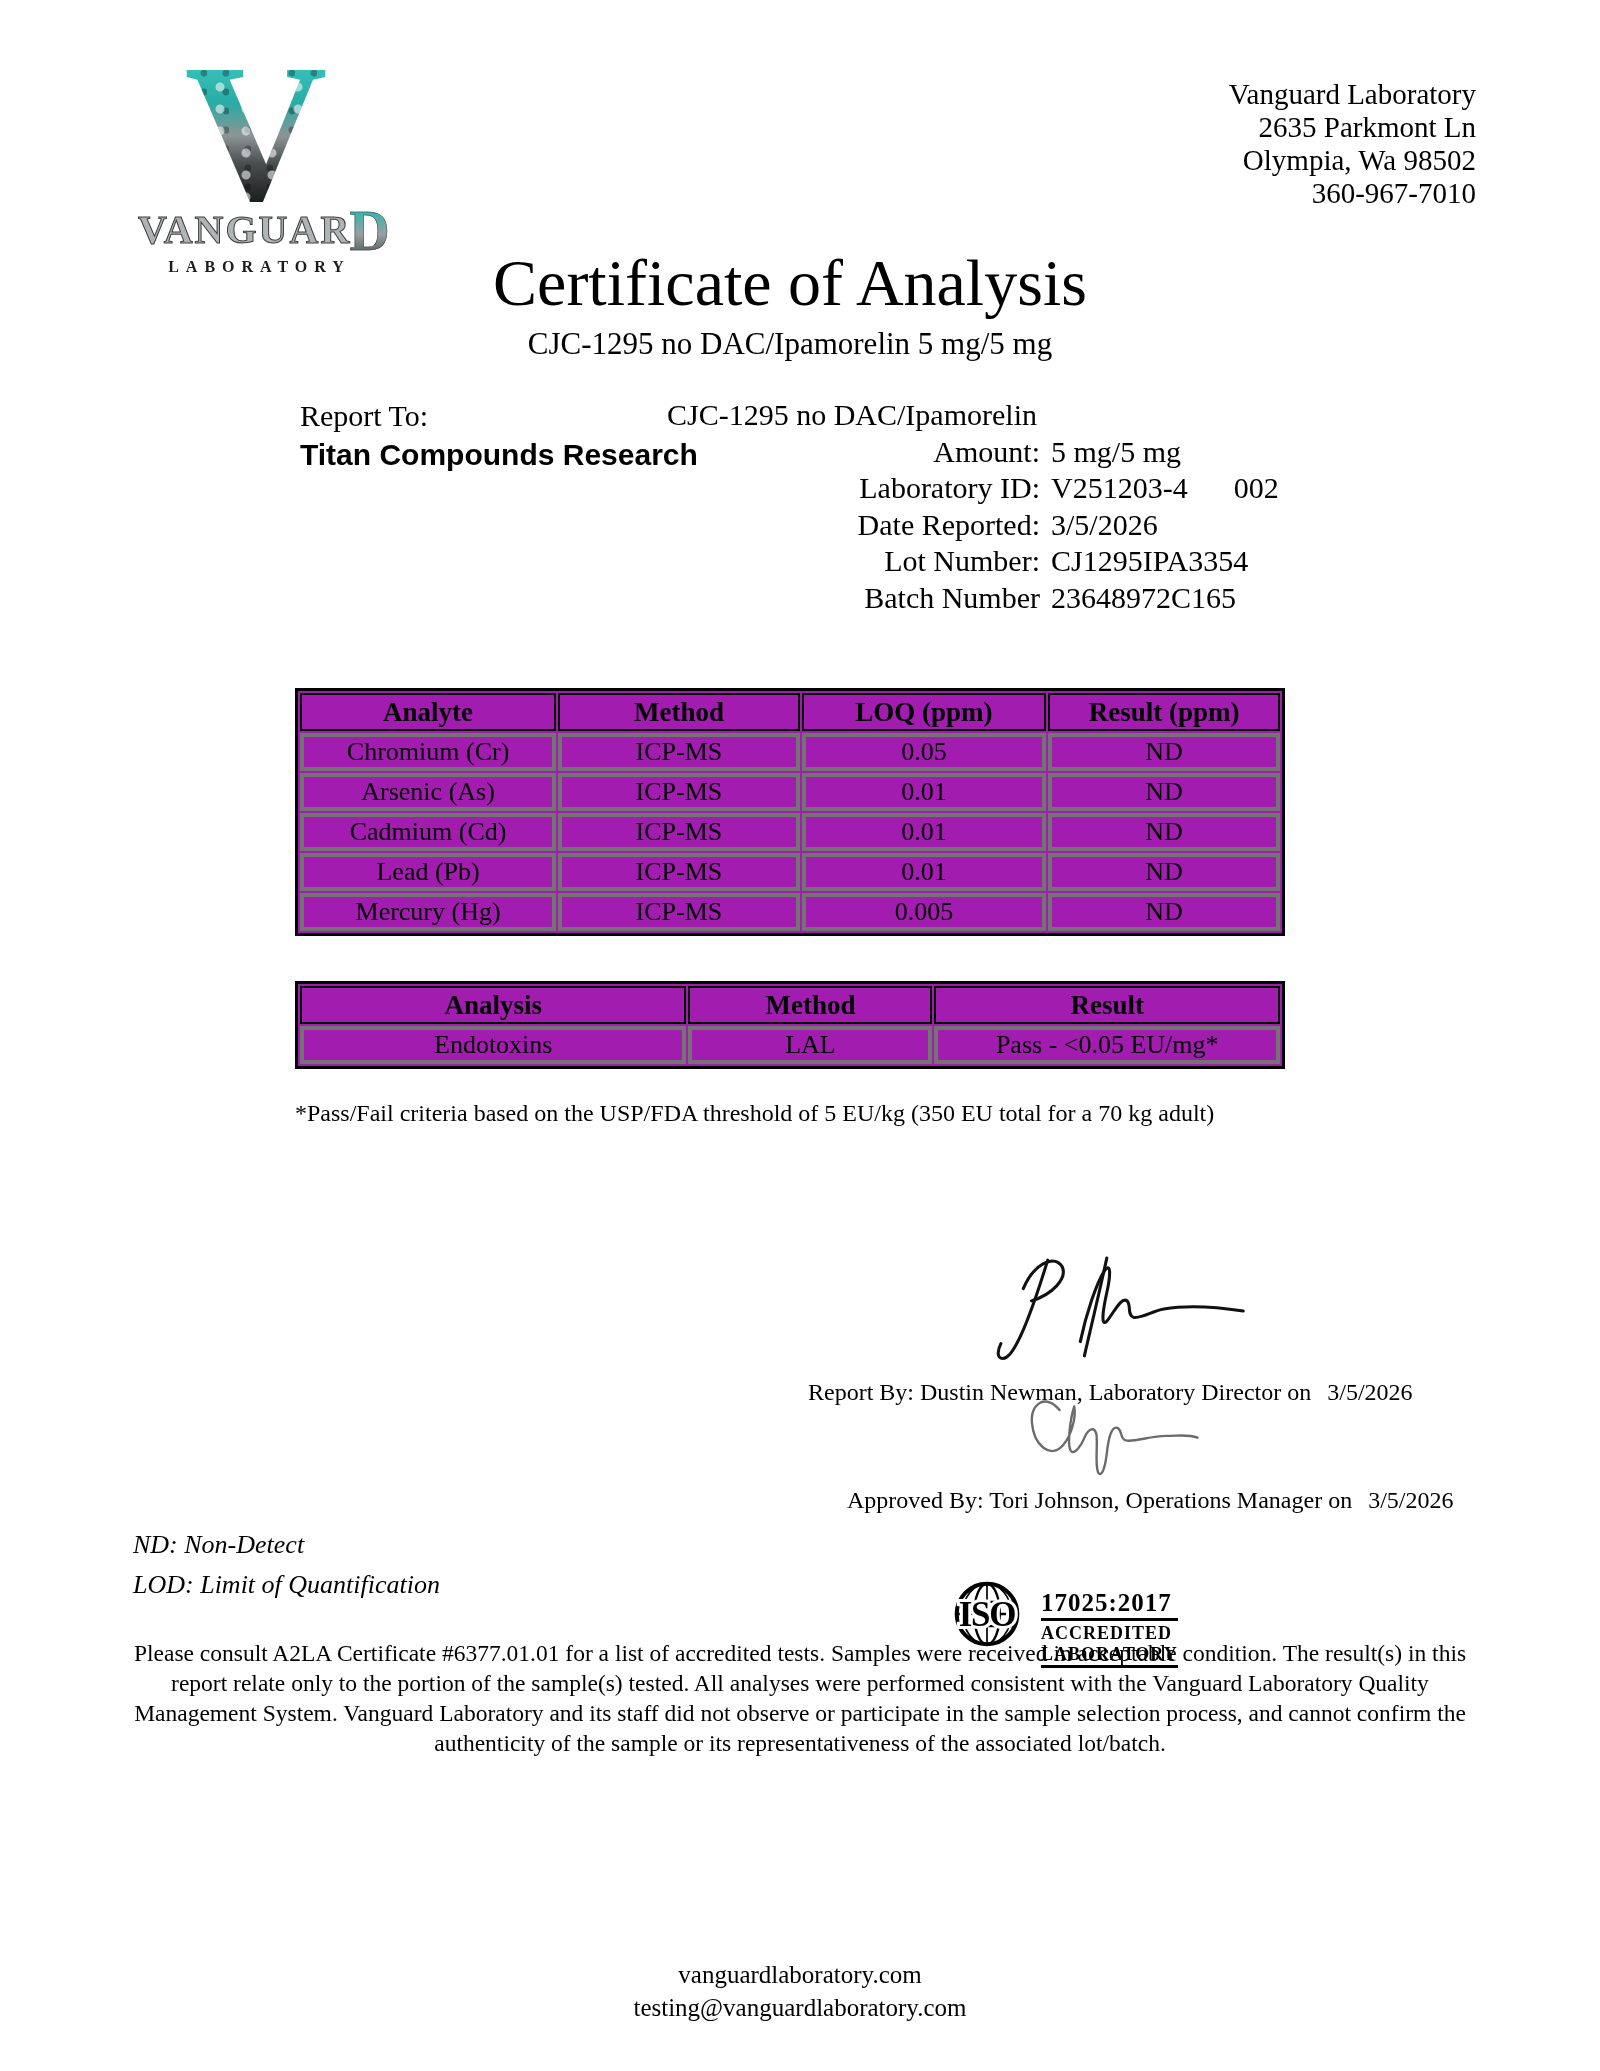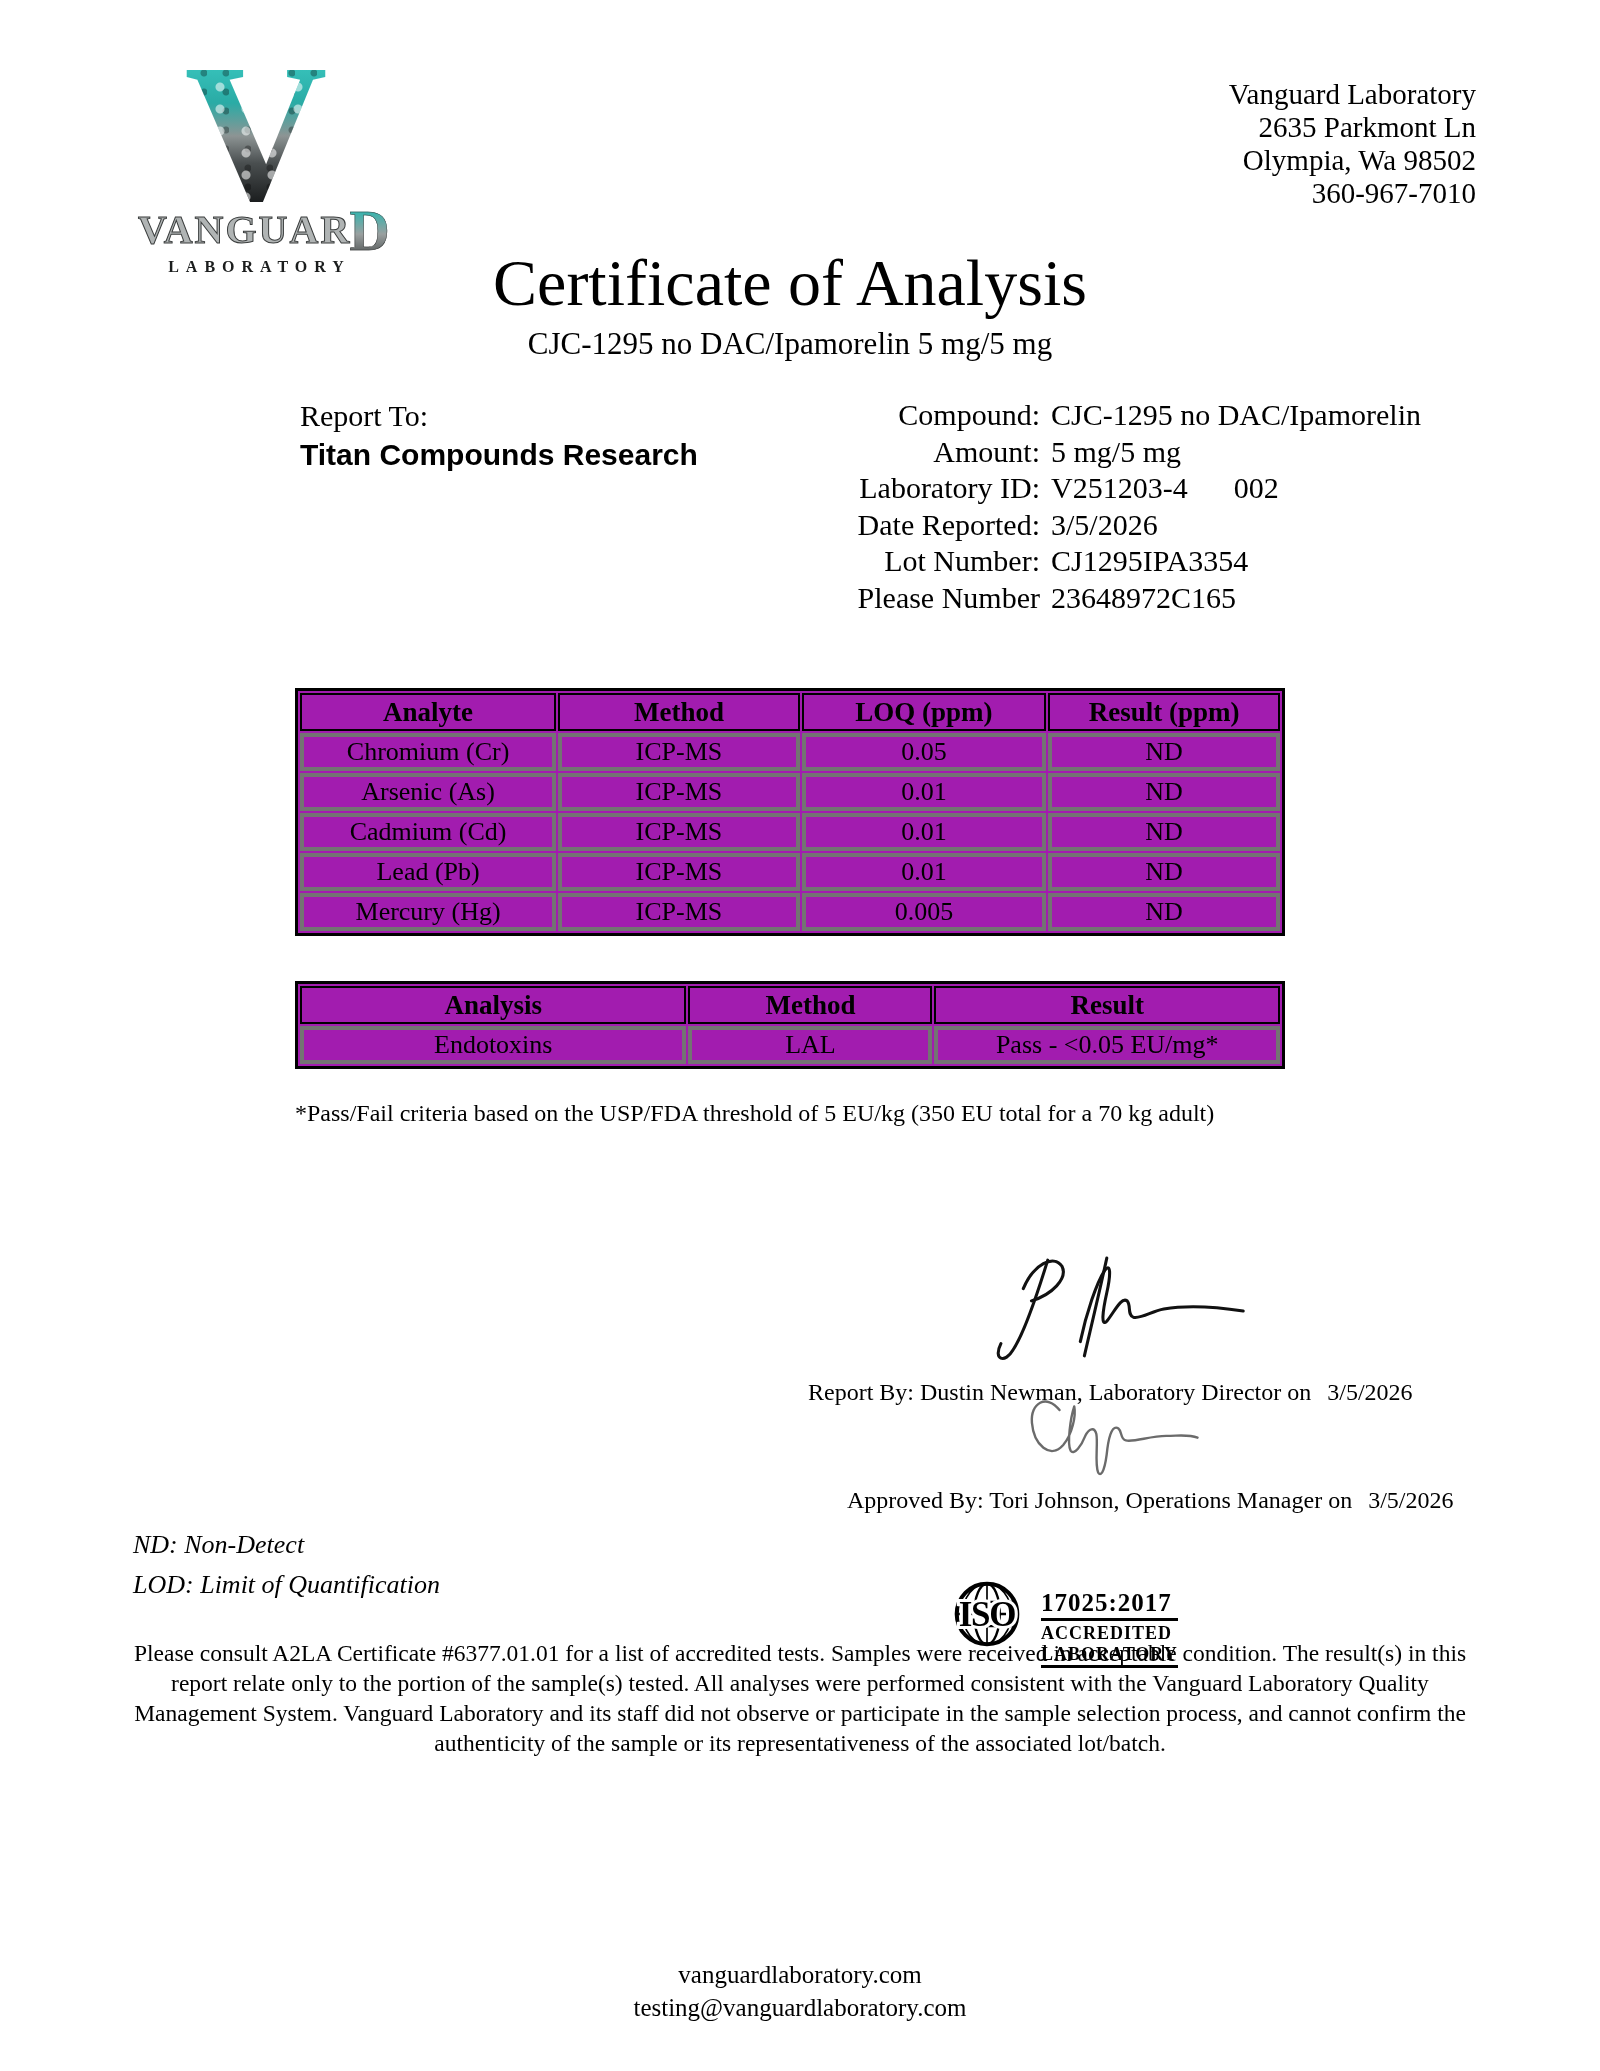--- a/index.html
+++ b/index.html
@@ -125,42 +125,41 @@
   <div class="abs title">Certificate of Analysis</div>
   <div class="abs subtitle">CJC-1295 no DAC/Ipamorelin 5 mg/5 mg</div>
 
   <div class="abs report-to">
     <div>Report To:</div>
     <div class="client">Titan Compounds Research</div>
   </div>
 
   <div class="abs details">
     <div class="detail-row">
-      <span class="detail-label">Compound:</span>
       <span class="detail-value">CJC-1295 no DAC/Ipamorelin</span>
     </div>
     <div class="detail-row">
       <span class="detail-label">Amount:</span>
       <span class="detail-value">5 mg/5 mg</span>
     </div>
     <div class="detail-row">
       <span class="detail-label">Laboratory ID:</span>
       <span class="detail-value">V251203-4</span>
       <span class="detail-value2">002</span>
     </div>
     <div class="detail-row">
       <span class="detail-label">Date Reported:</span>
       <span class="detail-value">3/5/2026</span>
     </div>
     <div class="detail-row">
       <span class="detail-label">Lot Number:</span>
       <span class="detail-value">CJ1295IPA3354</span>
     </div>
     <div class="detail-row">
-      <span class="detail-label">Please Number</span>
+      <span class="detail-label">Batch Number</span>
       <span class="detail-value">23648972C165</span>
     </div>
   </div>
 
   <div class="abs tbl-wrap1">
     <table class="coa">
       <colgroup>
           <col style="width:26.3%">
           <col style="width:24.8%">
           <col style="width:25.1%">

